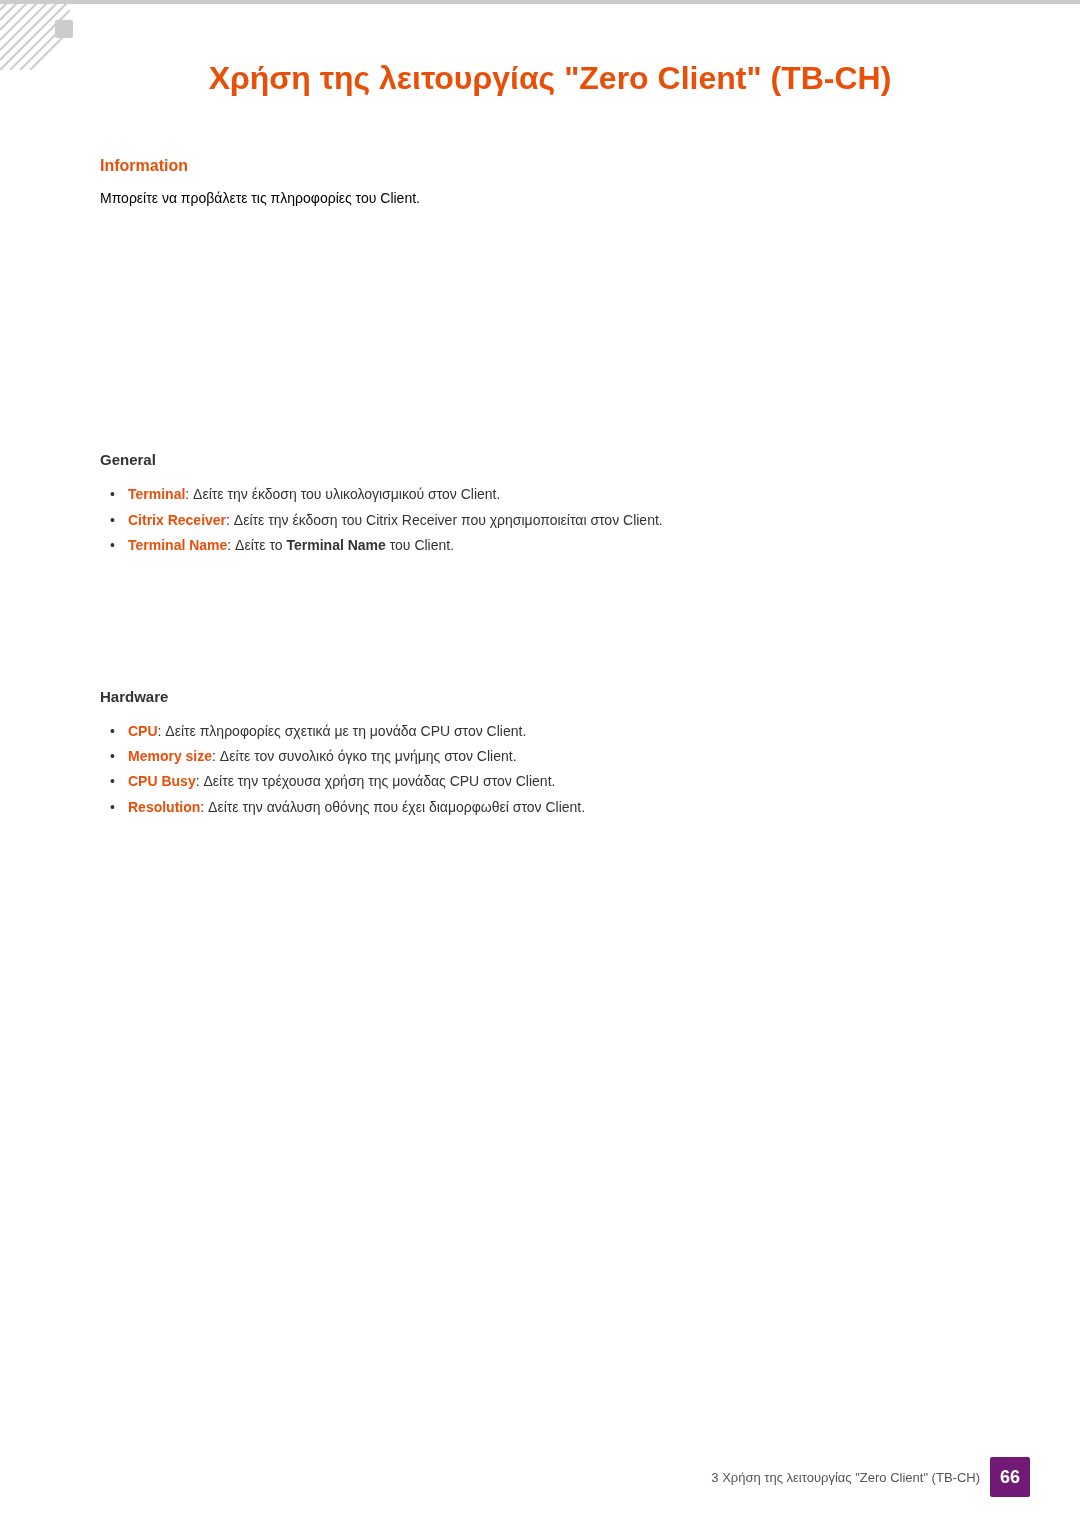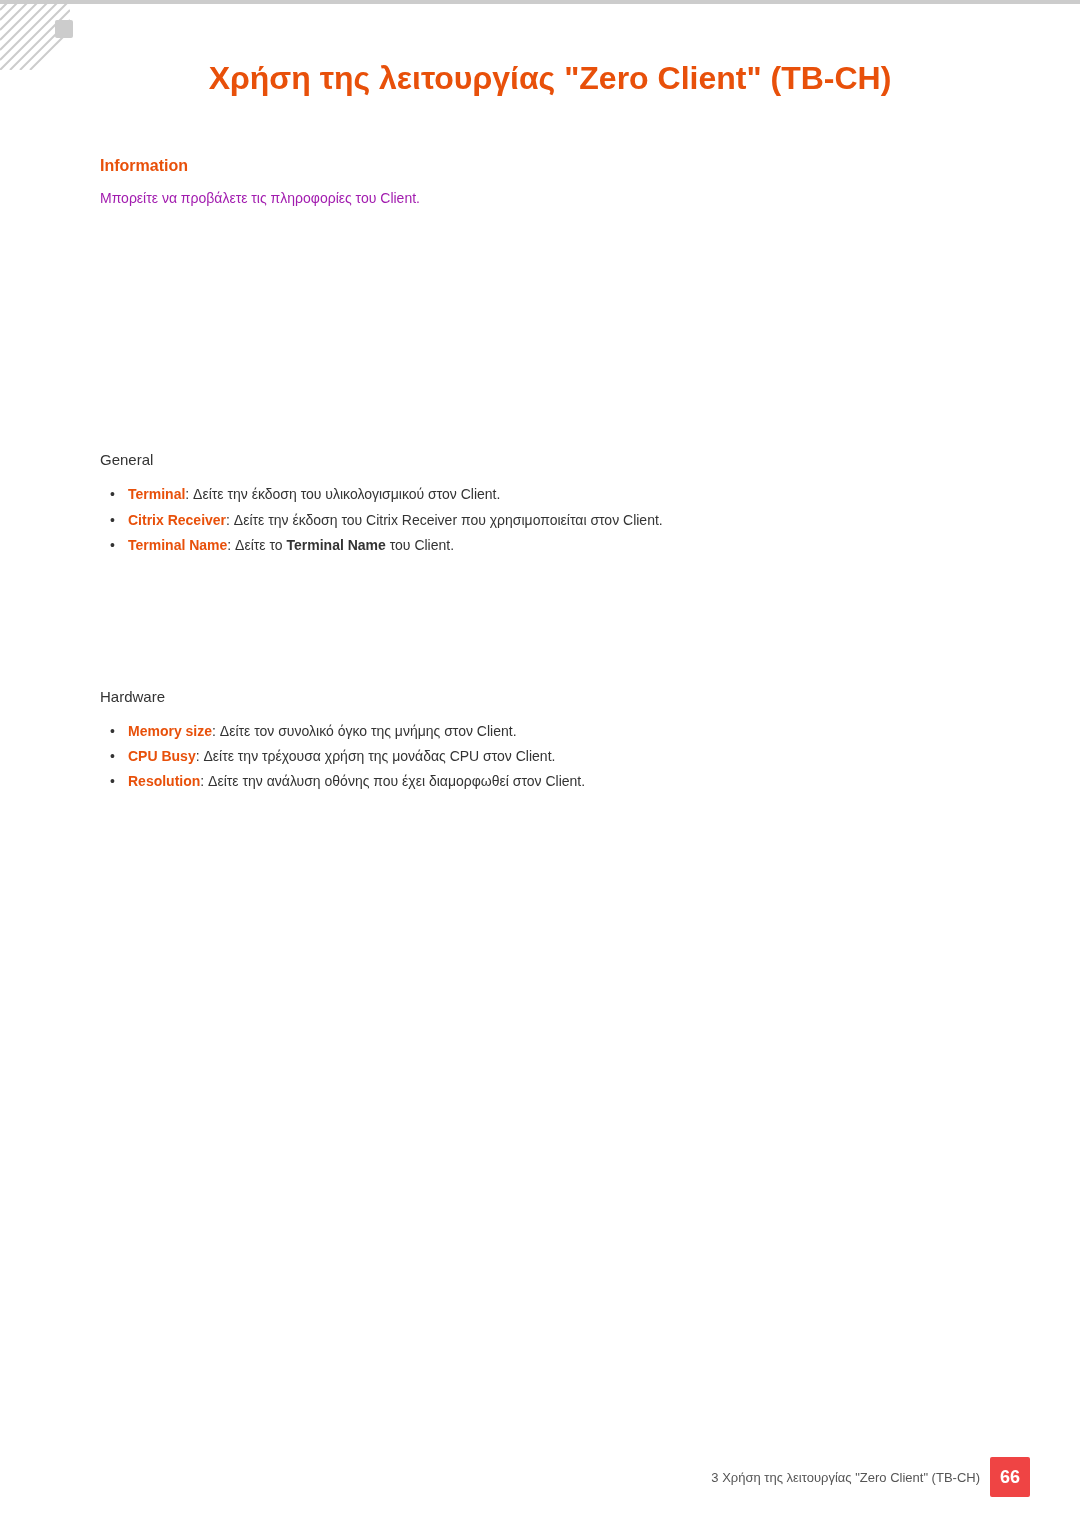--- a/index.html
+++ b/index.html
@@ -67,30 +67,30 @@
       font-size: 16px;
       font-weight: bold;
       color: #e8500a;
       margin-bottom: 12px;
       margin-top: 30px;
     }
 
     
     .section-heading-dark {
       font-size: 15px;
-      font-weight: normal;
+      font-weight: bold;
       color: #333333;
       margin-bottom: 14px;
       margin-top: 10px;
     }
 
     
     .body-text {
       font-size: 14px;
-      color: #a21caf;
+      color: #000000;
       line-height: 1.6;
       margin-bottom: 8px;
     }
 
     
     .content-list {
       list-style: none;
       margin-left: 10px;
       margin-bottom: 10px;
     }
@@ -143,21 +143,21 @@
       padding: 0 50px;
     }
 
     .footer-text {
       font-size: 13px;
       color: #555555;
       margin-right: 10px;
     }
 
     .footer-page-number {
-      background: #ef4444;
+      background: #701a75;
       color: #ffffff;
       font-size: 18px;
       font-weight: bold;
       width: 40px;
       height: 40px;
       display: flex;
       align-items: center;
       justify-content: center;
       border-radius: 2px;
     }
@@ -231,20 +231,23 @@
       </li>
     </ul>
   </div>
 
   <div class="section-spacer-medium"></div>
 
   <div class="hardware-section">
     <div class="section-heading-dark">Hardware</div>
     <ul class="content-list">
       <li>
+        <span class="bold-term">CPU</span><span>: Δείτε πληροφορίες σχετικά με τη μονάδα CPU στον Client.</span>
+      </li>
+      <li>
         <span class="bold-term">Memory size</span><span>: Δείτε τον συνολικό όγκο της μνήμης στον Client.</span>
       </li>
       <li>
         <span class="bold-term">CPU Busy</span><span>: Δείτε την τρέχουσα χρήση της μονάδας CPU στον Client.</span>
       </li>
       <li>
         <span class="bold-term">Resolution</span><span>: Δείτε την ανάλυση οθόνης που έχει διαμορφωθεί στον Client.</span>
       </li>
     </ul>
   </div>

